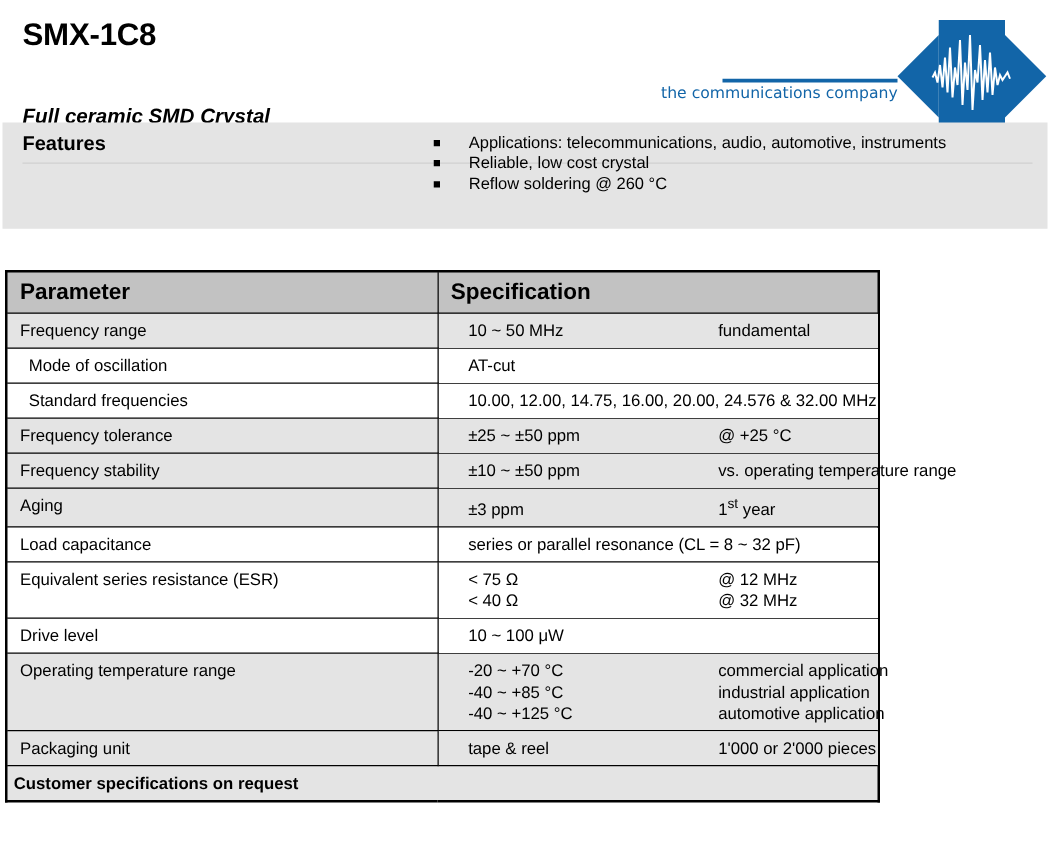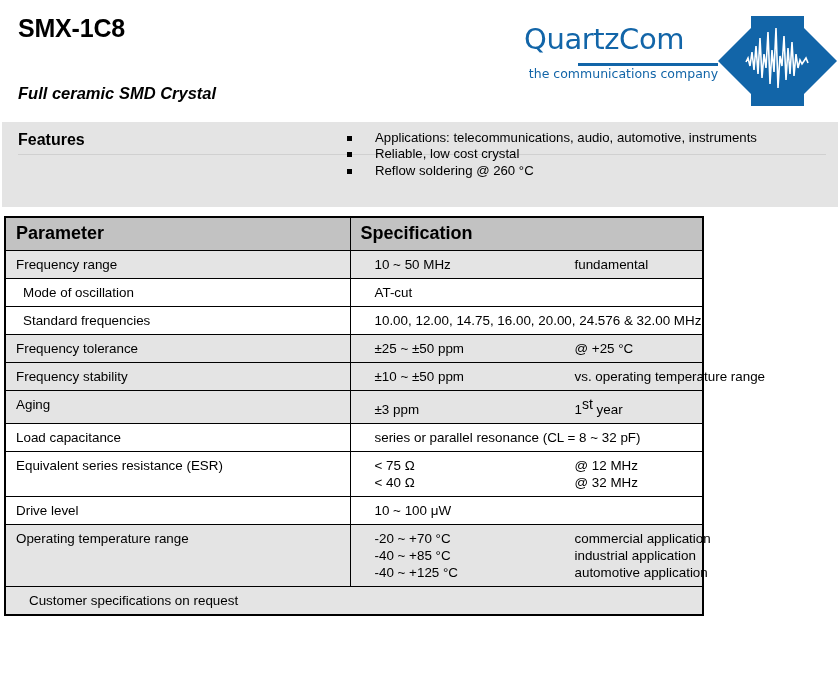--- a/index.html
+++ b/index.html
@@ -10,21 +10,21 @@
     background: #ffffff;
     font-family: "Liberation Sans", sans-serif;
     color: #000000;
     overflow: hidden;
     position: relative;
   }
 
   
   .header {
     position: relative;
-    height: 122px;
+    height: 98px;
   }
 
   .doc-title {
     position: absolute;
     left: 18px;
     top: 14px;
     font-size: 25px;
     font-weight: bold;
     letter-spacing: -0.2px;
   }
@@ -169,34 +169,33 @@
   td.spec  { padding: 5px 0 5px 24px; position: relative; }
 
   .spec-line { display: block; white-space: nowrap; }
 
   .spec-grid {
     display: block;
     white-space: nowrap;
   }
   .spec-grid .v { display: inline-block; width: 200px; }
 
-  .full-row td { padding: 5px 0 5px 23px; }
-
-  sup { font-size: 14px; vertical-align: super; }
+  .full-row td { padding: 5px 0 5px 5px; font-weight: bold; }
+
+  sup { font-size: 11px; vertical-align: super; }
 </style>
 </head>
 <body>
 
 <div class="header">
 
   <div class="doc-title">SMX-1C8</div>
   <div class="doc-subtitle">Full ceramic SMD Crystal</div>
 
   <div class="logo">
-    <div class="logo-wordmark">QuartzCom</div>
     <div class="logo-rule"></div>
     <div class="logo-tagline">the communications company</div>
 
     <svg class="logo-mark" viewBox="0 0 125 90">
       <polygon points="3,45 36,12 36,78" fill="#1265a8"></polygon>
       <polygon points="122,45 89,12 89,78" fill="#1265a8"></polygon>
       <rect x="36" y="0" width="53" height="90" fill="#1265a8"></rect>
       <polyline fill="none" stroke="#ffffff" stroke-width="1.6" points="31,46 33,42 35,50 37,36 39,54 41,30 43,58 45,22 47,62 49,38 51,52
                 53,16 55,68 57,34 59,56 61,12 63,72 65,40 67,50 69,20 71,64
                 73,32 75,58 77,26 79,60 81,38 83,52 85,44 87,48 89,45 91,42 93,47"></polyline>
@@ -280,17 +279,23 @@
         </td>
       </tr>
       <tr class="shaded">
         <td class="param">Operating temperature range</td>
         <td class="spec">
           <span class="spec-grid"><span class="v">-20 ~ +70 °C</span><span>commercial application</span></span>
           <span class="spec-grid"><span class="v">-40 ~ +85 °C</span><span>industrial application</span></span>
           <span class="spec-grid"><span class="v">-40 ~ +125 °C</span><span>automotive application</span></span>
         </td>
       </tr>
+      <tr class="shaded">
+        <td class="param">Packaging unit</td>
+        <td class="spec">
+          <span class="spec-grid"><span class="v">tape &amp; reel</span><span>1'000 or 2'000 pieces</span></span>
+        </td>
+      </tr>
       <tr class="shaded full-row">
         <td colspan="2">Customer specifications on request</td>
       </tr>
     </tbody>
 </table>
 
 </body></html>

